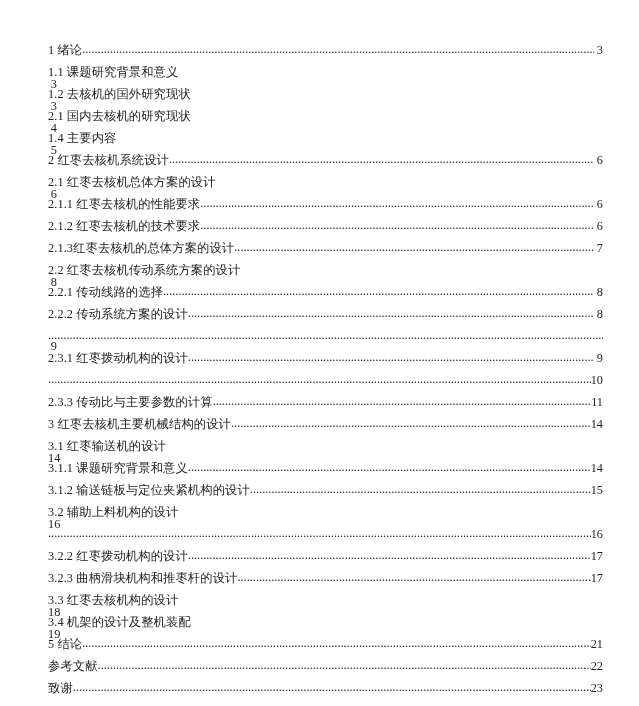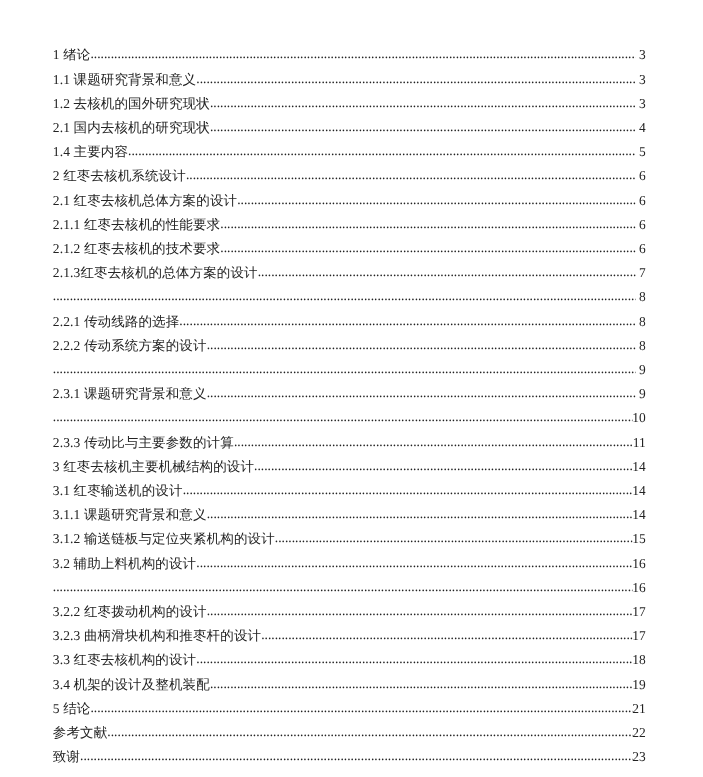--- a/index.html
+++ b/index.html
@@ -9,21 +9,21 @@
   body {
     width: 639px;
     height: 706px;
     background: #ffffff;
     font-family: "Liberation Serif", serif;
   }
   .page {
     width: 639px;
     height: 706px;
     box-sizing: border-box;
-    padding: 44px 52px 0 48px;
+    padding: 44px 36px 0 48px;
     background: #ffffff;
     position: relative;
   }
   .toc {
     width: 100%;
   }
   .toc-entry {
     display: flex;
     align-items: baseline;
     width: 100%;
@@ -53,21 +53,21 @@
   }
   .toc-page {
     flex: 0 0 auto;
     text-align: right;
     min-width: 9px;
     color: #232323;
     font-size: 12.3px;
   }
   
   .lvl1 { padding-left: 0px; }
-  .lvl2 { padding-left: 0px; }
+  .lvl2 { padding-left: 0px; flex-direction: column; }
   .lvl3 { padding-left: 0px; }
 </style>
 </head>
 <body>
 
 <div class="page">
   <div class="toc" id="toc">
       <div class="toc-entry lvl1">
         <span class="toc-title">1 绪论</span>
         <span class="toc-dots">........................................................................................................................................................................................................</span>
@@ -112,39 +112,40 @@
         <span class="toc-title">2.1.2 红枣去核机的技术要求</span>
         <span class="toc-dots">........................................................................................................................................................................................................</span>
         <span class="toc-page">6</span>
       </div>
       <div class="toc-entry lvl3">
         <span class="toc-title">2.1.3红枣去核机的总体方案的设计</span>
         <span class="toc-dots">........................................................................................................................................................................................................</span>
         <span class="toc-page">7</span>
       </div>
       <div class="toc-entry lvl2">
+        <span class="toc-title">2.2 红枣去核机传动系统方案的设计</span>
         <span class="toc-dots">........................................................................................................................................................................................................</span>
         <span class="toc-page">8</span>
       </div>
       <div class="toc-entry lvl3">
         <span class="toc-title">2.2.1 传动线路的选择</span>
         <span class="toc-dots">........................................................................................................................................................................................................</span>
         <span class="toc-page">8</span>
       </div>
       <div class="toc-entry lvl3">
         <span class="toc-title">2.2.2 传动系统方案的设计</span>
         <span class="toc-dots">........................................................................................................................................................................................................</span>
         <span class="toc-page">8</span>
       </div>
       <div class="toc-entry lvl2">
         <span class="toc-dots">........................................................................................................................................................................................................</span>
         <span class="toc-page">9</span>
       </div>
       <div class="toc-entry lvl3">
-        <span class="toc-title">2.3.1 课题研究背景和意义</span>
+        <span class="toc-title">2.3.1 红枣拨动机构的设计</span>
         <span class="toc-dots">........................................................................................................................................................................................................</span>
         <span class="toc-page">9</span>
       </div>
       <div class="toc-entry lvl3">
         <span class="toc-dots">........................................................................................................................................................................................................</span>
         <span class="toc-page">10</span>
       </div>
       <div class="toc-entry lvl3">
         <span class="toc-title">2.3.3 传动比与主要参数的计算</span>
         <span class="toc-dots">........................................................................................................................................................................................................</span>

